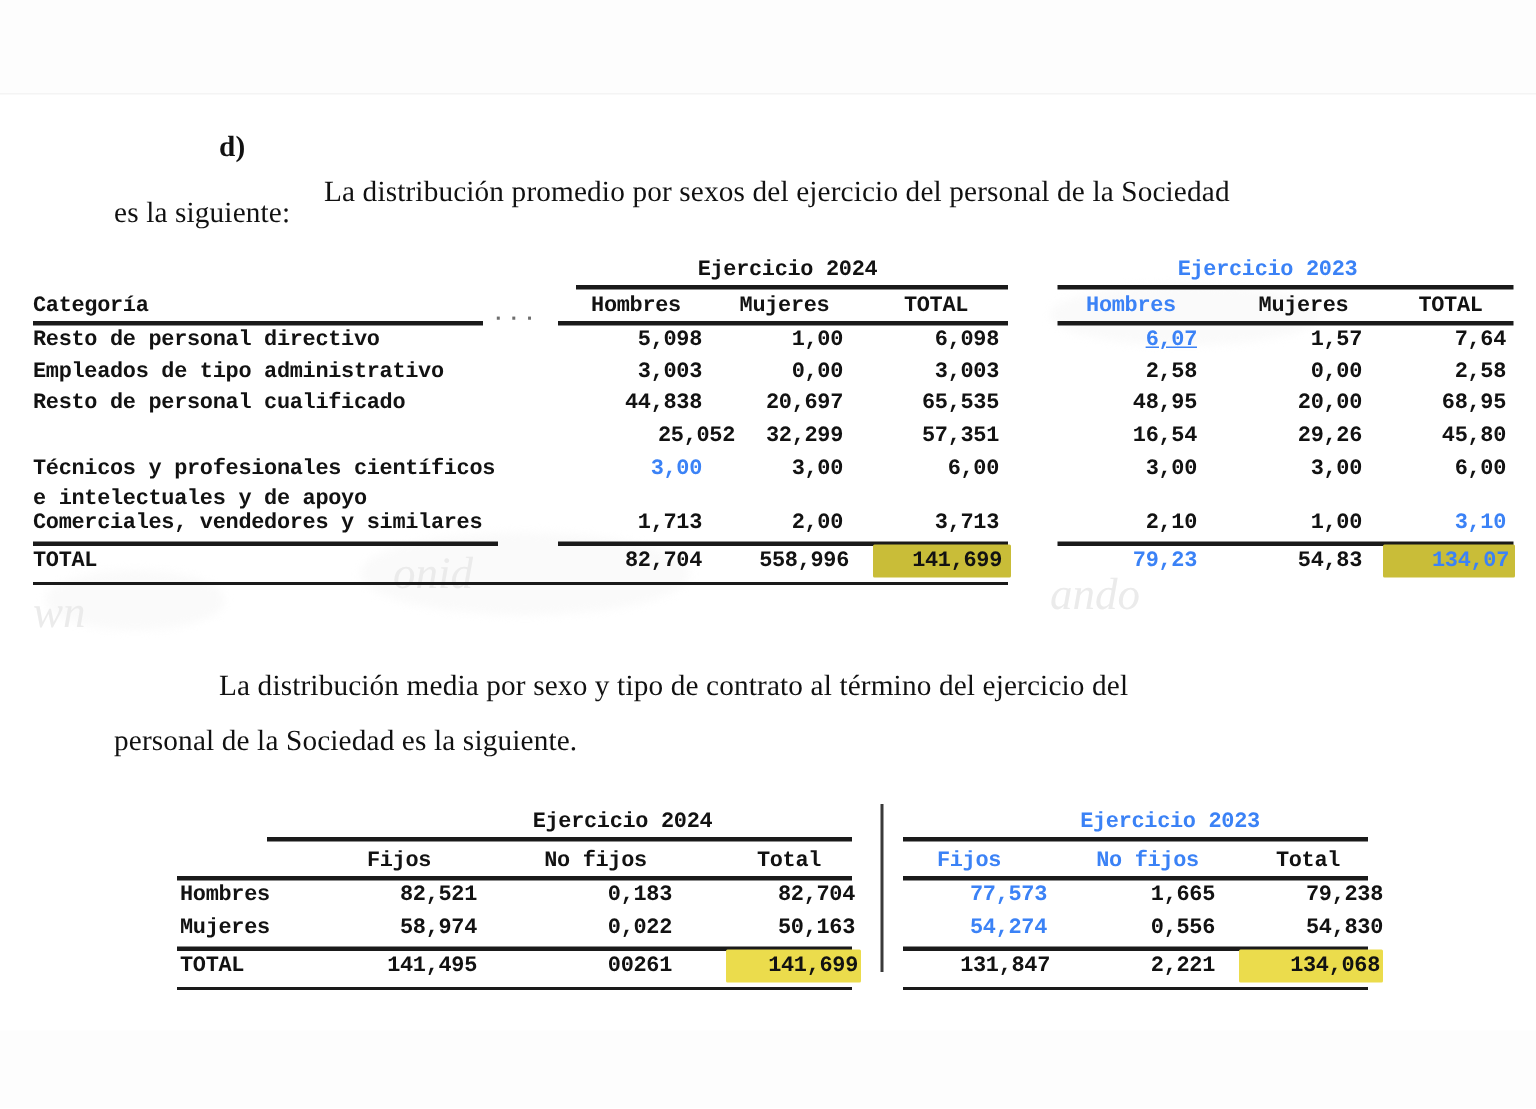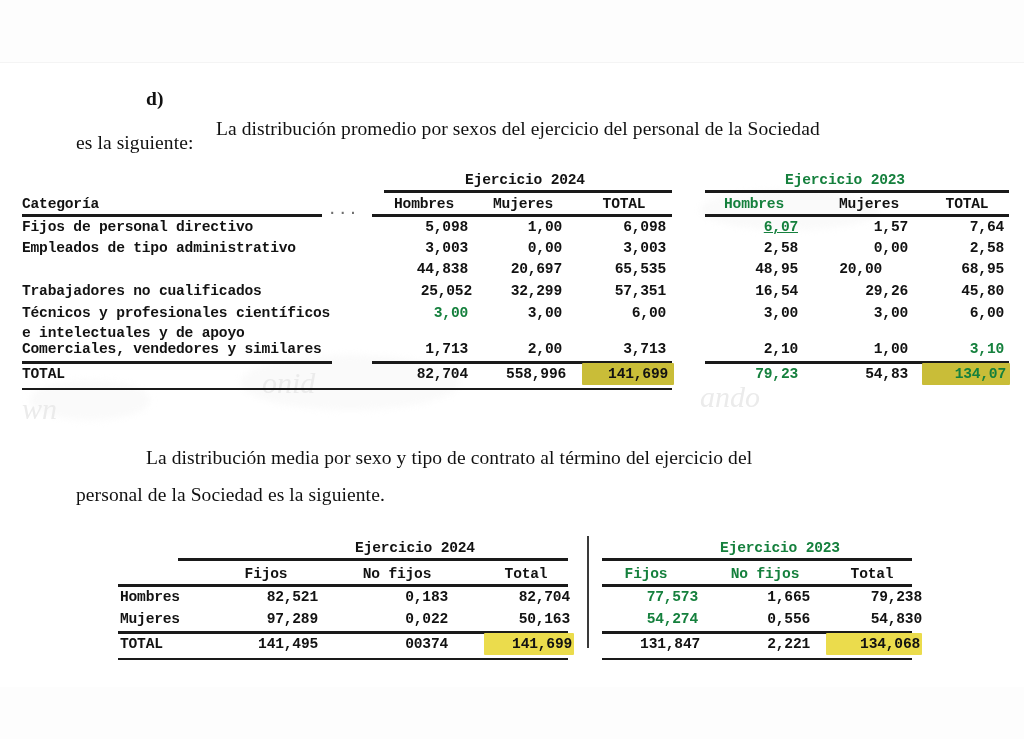--- a/index.html
+++ b/index.html
@@ -36,21 +36,21 @@
     position: absolute;
     font-family: "Liberation Serif", serif;
     font-size: 19.5px;
     letter-spacing: .1px;
     color: #111;
     white-space: nowrap;
   }
   .bold-d {
     font-weight: bold;
   }
-  .faded2 { color: #15803d; }
+  .faded2 { color: #3b82f6; }
 
   
   .tbl {
     position: absolute;
     font-family: "Liberation Mono", "DejaVu Sans Mono", monospace;
     font-size: 14.6px;
     font-weight: bold;
     color: #121212;
     letter-spacing: -0.2px;
   }
@@ -136,45 +136,45 @@
 
     <div class="cell c faded2" style="left:706px;top:196px;width:96px;">Hombres</div>
     <div class="cell c" style="left:823px;top:196px;width:92px;">Mujeres</div>
     <div class="cell c" style="left:925px;top:196px;width:84px;">TOTAL</div>
 
     <div class="rule med" style="left:22px;top:214px;width:300px;"></div>
     <div class="ellipsis-smudge" style="left:328px;top:205px;">···</div>
     <div class="rule med" style="left:372px;top:214px;width:300px;"></div>
     <div class="rule med" style="left:705px;top:214px;width:304px;"></div>
 
-    <div class="cell" style="left:22px;top:219px;">Fijos de personal directivo</div>
+    <div class="cell" style="left:22px;top:219px;">Resto de personal directivo</div>
     <div class="cell r" style="left:370px;top:219px;width:98px;">5,098</div>
     <div class="cell r" style="left:472px;top:219px;width:90px;">1,00</div>
     <div class="cell r" style="left:572px;top:219px;width:94px;">6,098</div>
     <div class="cell r faded2" style="left:704px;top:219px;width:94px;text-decoration:underline;">6,07</div>
     <div class="cell r" style="left:818px;top:219px;width:90px;">1,57</div>
     <div class="cell r" style="left:920px;top:219px;width:84px;">7,64</div>
 
     <div class="cell" style="left:22px;top:240px;">Empleados de tipo administrativo</div>
     <div class="cell r" style="left:370px;top:240px;width:98px;">3,003</div>
     <div class="cell r" style="left:472px;top:240px;width:90px;">0,00</div>
     <div class="cell r" style="left:572px;top:240px;width:94px;">3,003</div>
     <div class="cell r" style="left:704px;top:240px;width:94px;">2,58</div>
     <div class="cell r" style="left:818px;top:240px;width:90px;">0,00</div>
     <div class="cell r" style="left:920px;top:240px;width:84px;">2,58</div>
 
+    <div class="cell" style="left:22px;top:261px;">Resto de personal cualificado</div>
     <div class="cell r" style="left:370px;top:261px;width:98px;">44,838</div>
     <div class="cell r" style="left:472px;top:261px;width:90px;">20,697</div>
     <div class="cell r" style="left:572px;top:261px;width:94px;">65,535</div>
     <div class="cell r" style="left:704px;top:261px;width:94px;">48,95</div>
-    <div class="cell r" style="left:792px;top:261px;width:90px;text-align:right;">20,00</div>
+    <div class="cell r" style="left:818px;top:261px;width:90px;text-align:right;">20,00</div>
     <div class="cell r" style="left:920px;top:261px;width:84px;">68,95</div>
 
-    <div class="cell" style="left:22px;top:283px;">Trabajadores no cualificados</div>
-    <div class="cell r" style="left:374px;top:283px;width:98px;">25,052</div>
+    <div class="cell r" style="left:392px;top:283px;width:98px;">25,052</div>
     <div class="cell r" style="left:472px;top:283px;width:90px;">32,299</div>
     <div class="cell r" style="left:572px;top:283px;width:94px;">57,351</div>
     <div class="cell r" style="left:704px;top:283px;width:94px;">16,54</div>
     <div class="cell r" style="left:818px;top:283px;width:90px;">29,26</div>
     <div class="cell r" style="left:920px;top:283px;width:84px;">45,80</div>
 
     <div class="cell" style="left:22px;top:305px;">Técnicos y profesionales científicos</div>
     <div class="cell" style="left:22px;top:325px;">e intelectuales y de apoyo</div>
     <div class="cell r faded2" style="left:370px;top:305px;width:98px;">3,00</div>
     <div class="cell r" style="left:472px;top:305px;width:90px;">3,00</div>
@@ -235,36 +235,36 @@
 
     <div class="cell" style="left:120px;top:589px;">Hombres</div>
     <div class="cell r" style="left:212px;top:589px;width:106px;font-family:Liberation Mono, monospace;">82,521</div>
     <div class="cell r" style="left:348px;top:589px;width:100px;">0,183</div>
     <div class="cell r" style="left:478px;top:589px;width:92px;">82,704</div>
     <div class="cell r faded2" style="left:596px;top:589px;width:102px;">77,573</div>
     <div class="cell r" style="left:714px;top:589px;width:96px;">1,665</div>
     <div class="cell r" style="left:824px;top:589px;width:98px;">79,238</div>
 
     <div class="cell" style="left:120px;top:611px;">Mujeres</div>
-    <div class="cell r" style="left:212px;top:611px;width:106px;">97,289</div>
+    <div class="cell r" style="left:212px;top:611px;width:106px;">58,974</div>
     <div class="cell r" style="left:348px;top:611px;width:100px;">0,022</div>
     <div class="cell r" style="left:478px;top:611px;width:92px;">50,163</div>
     <div class="cell r faded2" style="left:596px;top:611px;width:102px;">54,274</div>
     <div class="cell r" style="left:714px;top:611px;width:96px;">0,556</div>
     <div class="cell r" style="left:824px;top:611px;width:98px;">54,830</div>
 
     <div class="rule med" style="left:118px;top:631px;width:450px;"></div>
     <div class="rule med" style="left:602px;top:631px;width:310px;"></div>
 
     <div class="hl hl-bright" style="left:484px;top:633px;width:90px;height:22px;"></div>
     <div class="hl hl-bright" style="left:826px;top:633px;width:96px;height:22px;"></div>
 
     <div class="cell" style="left:120px;top:636px;">TOTAL</div>
     <div class="cell r" style="left:208px;top:636px;width:110px;">141,495</div>
-    <div class="cell r" style="left:348px;top:636px;width:100px;">00374</div>
+    <div class="cell r" style="left:348px;top:636px;width:100px;">00261</div>
     <div class="cell r" style="left:478px;top:636px;width:94px;">141,699</div>
     <div class="cell r" style="left:594px;top:636px;width:106px;">131,847</div>
     <div class="cell r" style="left:714px;top:636px;width:96px;">2,221</div>
     <div class="cell r" style="left:822px;top:636px;width:98px;">134,068</div>
 
     <div class="rule thin" style="left:118px;top:658px;width:450px;"></div>
     <div class="rule thin" style="left:602px;top:658px;width:310px;"></div>
   </div>
 
 </div>

